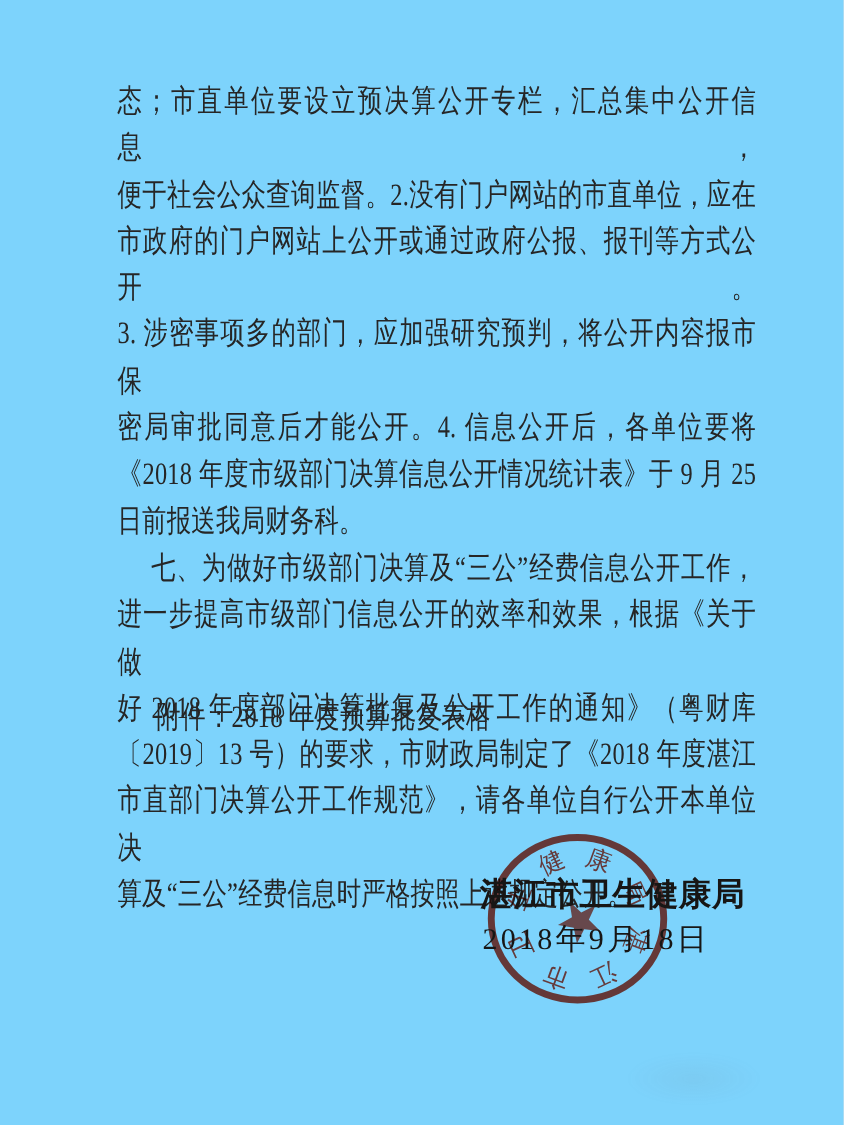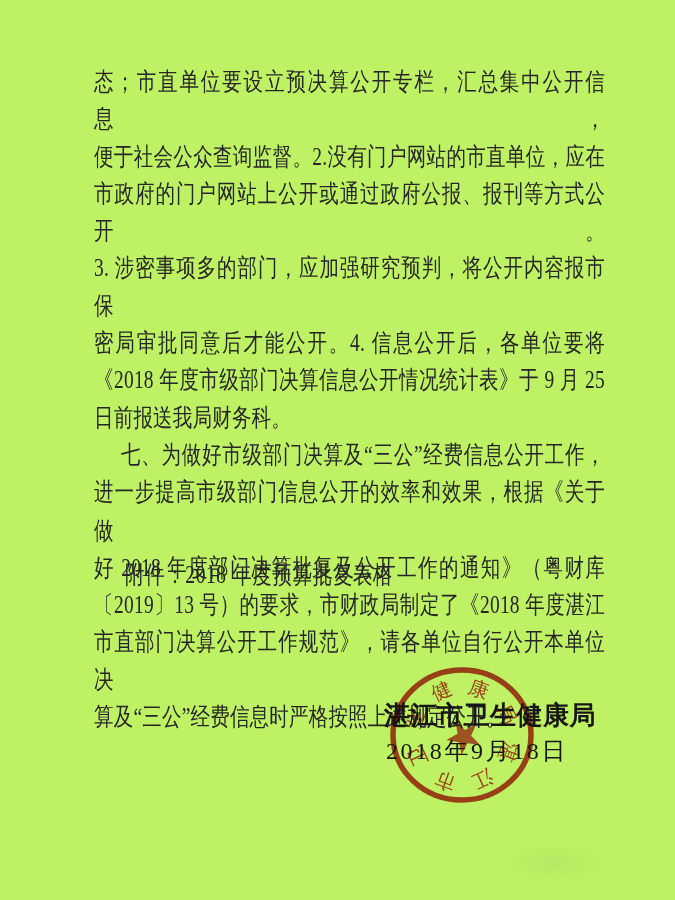--- a/index.html
+++ b/index.html
@@ -1,19 +1,19 @@
 <!DOCTYPE html>
 <html><head>
 <meta charset="utf-8">
 <style>
   html,body{margin:0;padding:0;background:#e8e8e8;}
   .page{
     position:relative;
     width:675px;height:900px;
-    background:#bef264;
+    background:#7dd3fc;
     overflow:hidden;
     font-family:"Liberation Serif","DejaVu Serif",serif;
   }
   .body-text{
     position:absolute;
     left:94px;top:63px;width:511px;
     font-size:19.5px;
     line-height:29.3px;
     color:var(--ink,#262626);
     transform:scaleY(1.275);

